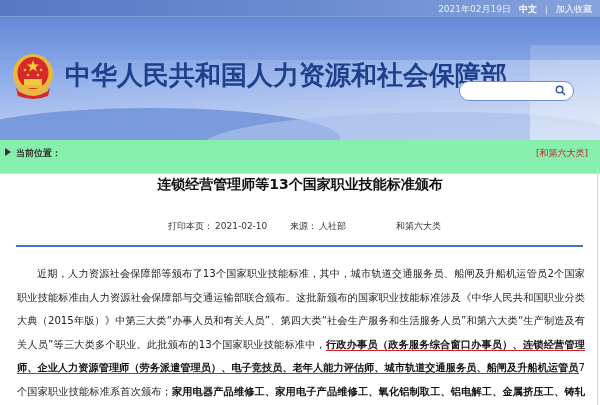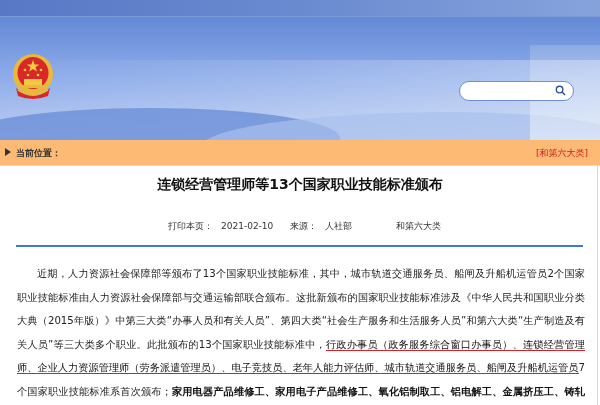--- a/index.html
+++ b/index.html
@@ -55,81 +55,88 @@
   }
   .search-box {
     position: absolute; left: 459px; top: 81px; width: 115px; height: 20px;
     background: #ffffff; border: 1.5px solid #6f8fd0; border-radius: 10px;
   }
   .search-icon {
     position: absolute; right: 7px; top: 3px; width: 11px; height: 11px;
   }
 
   .crumbbar {
-    position: absolute; left: 0; top: 140px; width: 600px; height: 26px;
-    background: #fdba74; border-bottom: 1px solid #dcdcdc;
+    position: absolute; left: 0; top: 140px; width: 600px; height: 34px;
+    background: #86efac; border-bottom: 1px solid #dcdcdc;
     font-size: 9px; color: #333;
   }
   .crumbbar .arrow { position: absolute; left: 5px; top: 8px; width: 0; height: 0; border-left: 6px solid #333; border-top: 4px solid transparent; border-bottom: 4px solid transparent; }
   .crumbbar .label { position: absolute; left: 16px; top: 7px; font-weight: bold; color: #333; }
   .crumbbar .path { position: absolute; left: 60px; top: 7px; color: #444; }
   .crumbbar .home { position: absolute; right: 12px; top: 7px; color: #c81e1e; }
 
   .content-frame {
     position: absolute; left: 0; top: 166px; width: 598px; height: 240px;
     border-right: 1px solid #d8d8d8;
   }
   .article-title {
     position: absolute; left: 0; top: 176px; width: 600px; text-align: center; font-size: 14px; font-weight: bold; color: #111;
   }
   .meta {
     position: absolute; top: 220px; font-size: 9px; color: #333;
   }
   .meta.date { left: 168px; }
   .meta.source { left: 290px; }
   .meta.print { left: 396px; }
-  .meta-value { margin-left: 8px; }
+  .meta-value { margin-left: 2px; }
 
   .rule {
     position: absolute; left: 16px; top: 245px; width: 567px; height: 2px; background: #3f7bc0;
   }
 
   .article-body {
     position: absolute; left: 17px; top: 262px; width: 568px; font-size: 10.2px; color: #222; line-height: 23.5px;
     text-align: justify;
   }
   .article-body .para { text-indent: 20px; }
-  .hl { font-weight: normal; color: #111; border-bottom: 1.5px solid #d2232a; }
+  .hl { font-weight: bold; color: #111; border-bottom: 1.5px solid #d2232a; }
   .bold { font-weight: bold; color: #111; }
 </style>
 </head>
 <body>
 
 <div class="banner">
   <div class="topbar"></div>
   <div class="haze"></div>
   <div class="mountain1"></div>
   <div class="mountain2"></div>
   <div class="wall"></div>
 
+  <div class="topbar-text">
+    <span class="date">2021年02月19日</span>
+    <span class="lang">中文</span>
+    <span class="sep">|</span>
+    <span class="fav">加入收藏</span>
+  </div>
 
   <svg class="emblem" viewBox="0 0 42 50">
     <ellipse cx="21" cy="22" rx="20" ry="20" fill="#e8b93a"></ellipse>
     <ellipse cx="21" cy="21" rx="15.5" ry="16" fill="#d8282a"></ellipse>
     <polygon points="21,8 22.6,12.5 27.2,12.5 23.5,15.2 24.9,19.6 21,17 17.1,19.6 18.5,15.2 14.8,12.5 19.4,12.5" fill="#f4d03f"></polygon>
     <circle cx="13" cy="18" r="1.3" fill="#f4d03f"></circle>
     <circle cx="29" cy="18" r="1.3" fill="#f4d03f"></circle>
     <circle cx="16" cy="23" r="1.3" fill="#f4d03f"></circle>
     <circle cx="26" cy="23" r="1.3" fill="#f4d03f"></circle>
     <rect x="12" y="27" width="18" height="6" fill="#f0c842"></rect>
     <rect x="10" y="33" width="22" height="3" fill="#e8b93a"></rect>
     <path d="M4,36 Q21,52 38,36 L36,44 Q21,50 6,44 Z" fill="#d8282a"></path>
     <path d="M6,38 Q21,47 36,38" stroke="#e8b93a" stroke-width="1.5" fill="none"></path>
   </svg>
 
+  <div class="title-cn">中华人民共和国人力资源和社会保障部</div>
 
   <div class="search-box">
     <svg class="search-icon" viewBox="0 0 12 12">
       <circle cx="5" cy="5" r="3.6" stroke="#2d4f99" stroke-width="1.5" fill="none"></circle>
       <line x1="7.7" y1="7.7" x2="11" y2="11" stroke="#2d4f99" stroke-width="1.6"></line>
     </svg>
   </div>
 </div>
 
 <div class="crumbbar">

